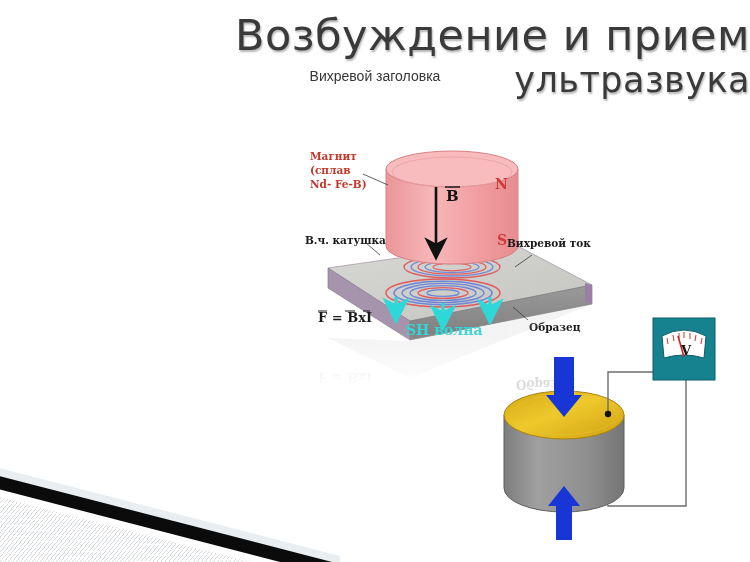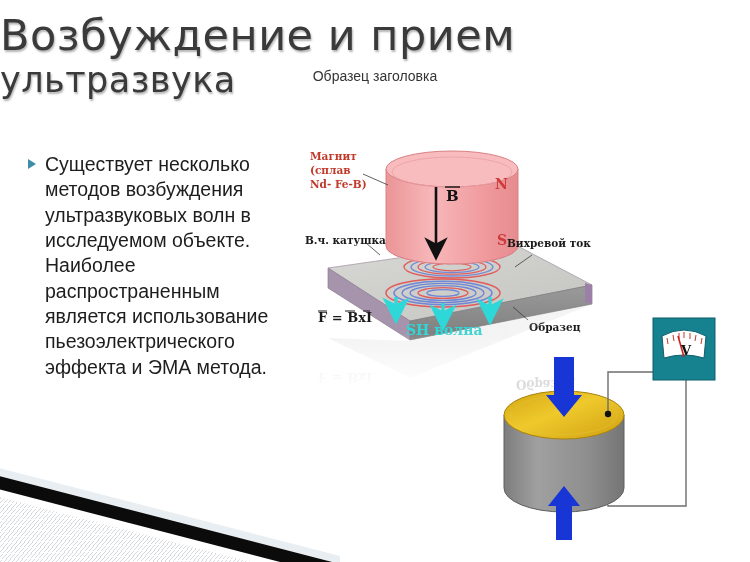--- a/index.html
+++ b/index.html
@@ -52,21 +52,21 @@
         rgba(120,130,140,0.30) 0.7px,
         rgba(255,255,255,0) 0.7px,
         rgba(255,255,255,0) 3.1px);
   }
 
   
   .title-block {
     position: absolute;
     left: 0; top: 14px;
     width: 750px;
-    text-align: left;
+    text-align: right;
   }
   .title-line {
     font-family: "DejaVu Sans", sans-serif;
     font-weight: 400;
     color: #3a3a3a;
     letter-spacing: 0.5px;
     line-height: 1.0;
     text-shadow: 1px 2px 2px rgba(120,120,120,0.55);
   }
   .title-line-1 { font-size: 43px; }
@@ -130,26 +130,22 @@
     <div class="deco-hatch"></div>
     <div class="deco-band-pale"></div>
     <div class="deco-band-black"></div>
   </div>
 
   <div class="title-block">
     <div class="title-line title-line-1">Возбуждение и прием</div>
     <div class="title-line title-line-2">ультразвука</div>
   </div>
 
-  <div class="subtitle-placeholder">Образец заголовка</div>
-
-  <div class="body-text">
-    <div class="bullet-marker"></div>
-    <div class="bullet-text">Существует несколько методов возбуждения ультразвуковых волн в исследуемом объекте. Наиболее распространенным является использование пьезоэлектрического эффекта и ЭМА метода.</div>
-  </div>
+  <div class="subtitle-placeholder">Вихревой заголовка</div>
+
 
   <div class="diagram">
     <svg width="300" height="245" viewBox="0 0 300 245" xmlns="http://www.w3.org/2000/svg">
       <defs>
         <linearGradient id="magSide" x1="0" y1="0" x2="1" y2="0">
           <stop offset="0%" stop-color="#eb9597"></stop>
           <stop offset="35%" stop-color="#f7b7b9"></stop>
           <stop offset="75%" stop-color="#f09a9d"></stop>
           <stop offset="100%" stop-color="#e58c8f"></stop>
         </linearGradient>

